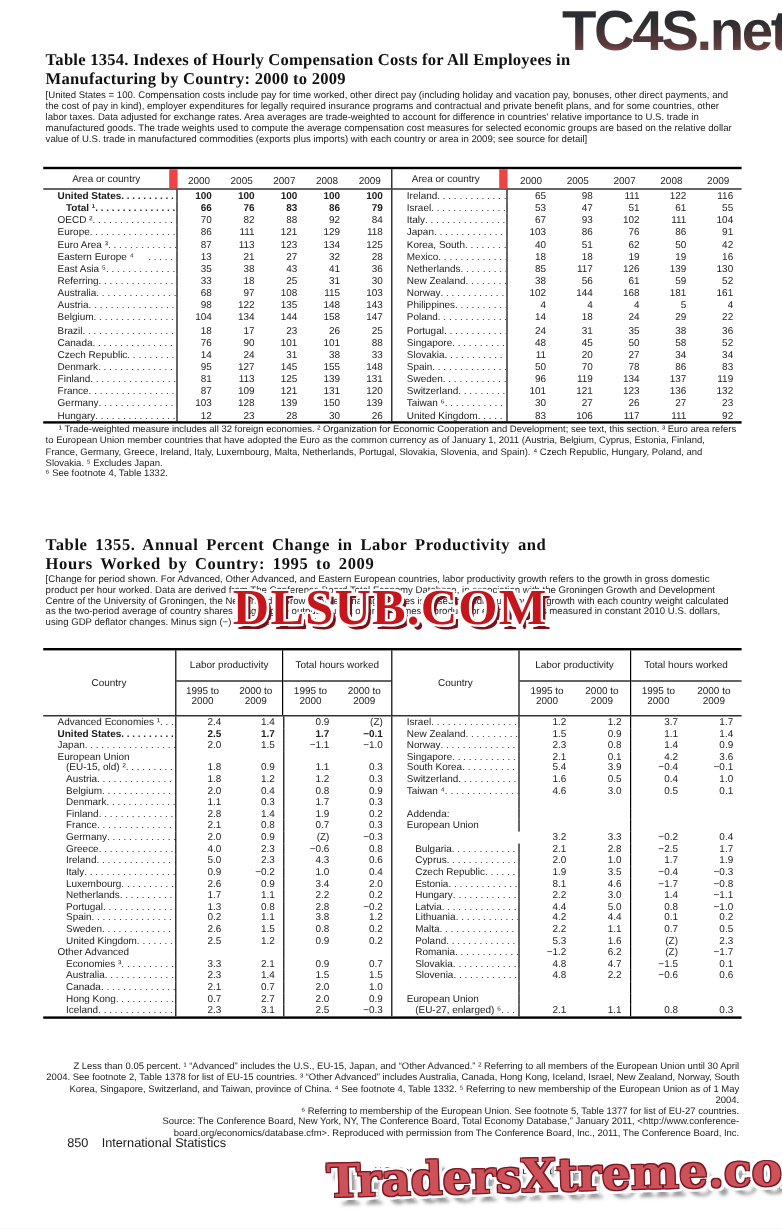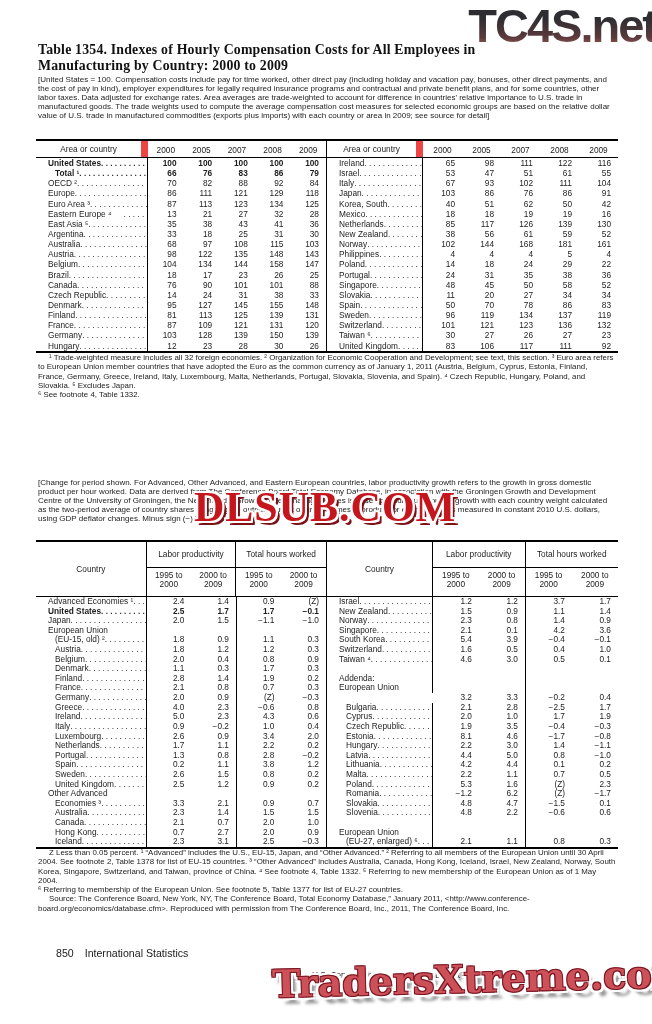--- a/index.html
+++ b/index.html
@@ -27,21 +27,21 @@
   
   .ttl{position:absolute;left:38px;font-family:"Liberation Serif",serif;font-weight:bold;
        font-size:13.8px;line-height:15.6px;color:#111;}
   #ttl1354{top:42px;width:520px;letter-spacing:.2px;}
   #ttl1355{top:446px;width:460px;letter-spacing:.5px;word-spacing:2.5px;}
   .headnote{position:absolute;left:38px;width:578px;font-size:8px;line-height:8.95px;color:#222;}
   #hn1354{top:76px;}
   #hn1355{top:479px;}
   .fnblock{position:absolute;left:38px;width:578px;font-size:7.9px;line-height:9.25px;color:#222;}
   #fn1354{top:353px;}
-  #fn1355{top:848px;}
+  #fn1355{top:884px;text-align:right;}
   .fnblock p{margin:0;}
   .fnblock p.ind{text-indent:11px;}
   .it{font-style:italic;}
   
   .tbl{position:absolute;left:36px;width:582px;border-top:2px solid #000;border-bottom:2px solid #000;
        font-size:8.3px;}
   #tbl1354{top:139px;}
   #tbl1355{top:540px;}
   .flexrow{display:flex;}
   .halfL{width:291px;border-right:1px solid #000;box-sizing:border-box;}
@@ -185,21 +185,21 @@
               <span class="dots"> . . . . . . . . . . . . . . . . . . . . . . . . . . . . . . . . . . . . . . . . . . . . . . . . . . . . . . . . . . . . . . . . . . . . . . </span>
             </div>
             <div class="val">35</div>
             <div class="val">38</div>
             <div class="val">43</div>
             <div class="val">41</div>
             <div class="val">36</div>
           </div>
           <div class="trow">
             <div class="stub" style="width: 112px;">
-              <span class="lab" style="padding-left: 12px;">Argentina</span>
+              <span class="lab" style="padding-left: 12px;">Referring</span>
               <span class="dots"> . . . . . . . . . . . . . . . . . . . . . . . . . . . . . . . . . . . . . . . . . . . . . . . . . . . . . . . . . . . . . . . . . . . . . . </span>
             </div>
             <div class="val">33</div>
             <div class="val">18</div>
             <div class="val">25</div>
             <div class="val">31</div>
             <div class="val">30</div>
           </div>
           <div class="trow">
             <div class="stub" style="width: 112px;">
@@ -535,20 +535,21 @@
           </div>
         </div>
     </div>
   </div>
 
   <div class="fnblock" id="fn1354">
     <p class="ind">¹ Trade-weighted measure includes all 32 foreign economies. ² Organization for Economic Cooperation and Development; see text, this section. ³ Euro area refers to European Union member countries that have adopted the Euro as the common currency as of January 1, 2011 (Austria, Belgium, Cyprus, Estonia, Finland, France, Germany, Greece, Ireland, Italy, Luxembourg, Malta, Netherlands, Portugal, Slovakia, Slovenia, and Spain). ⁴ Czech Republic, Hungary, Poland, and Slovakia. ⁵ Excludes Japan.</p>
     <p>⁶ See footnote 4, Table 1332.</p>
   </div>
 
+  <div class="ttl" id="ttl1355">Table 1355. Annual Percent Change in Labor Productivity and Hours Worked by Country: 1995 to 2009</div>
   <div class="headnote" id="hn1355">[Change for period shown. For Advanced, Other Advanced, and Eastern European countries, labor productivity growth refers to the growth in gross domestic product per hour worked. Data are derived from The Conference Board Total Economy Database, in association with the Groningen Growth and Development Centre of the University of Groningen, the Netherlands. Growth for regional aggregates is based on individual country growth with each country weight calculated as the two-period average of country shares in aggregate output. Output or gross domestic product for each country is measured in constant 2010 U.S. dollars, using GDP deflator changes. Minus sign (−) indicates decrease]</div>
 
   <div class="tbl" id="tbl1355">
     <div class="thead55">
       <div class="flexrow halfL">
         <div class="hstub stubw-l55">Country</div>
         <div class="hgroup g1">
           <div class="hgname">Labor productivity</div>
           <div class="hsubs">
             <div class="hsub">1995 to 2000</div>

